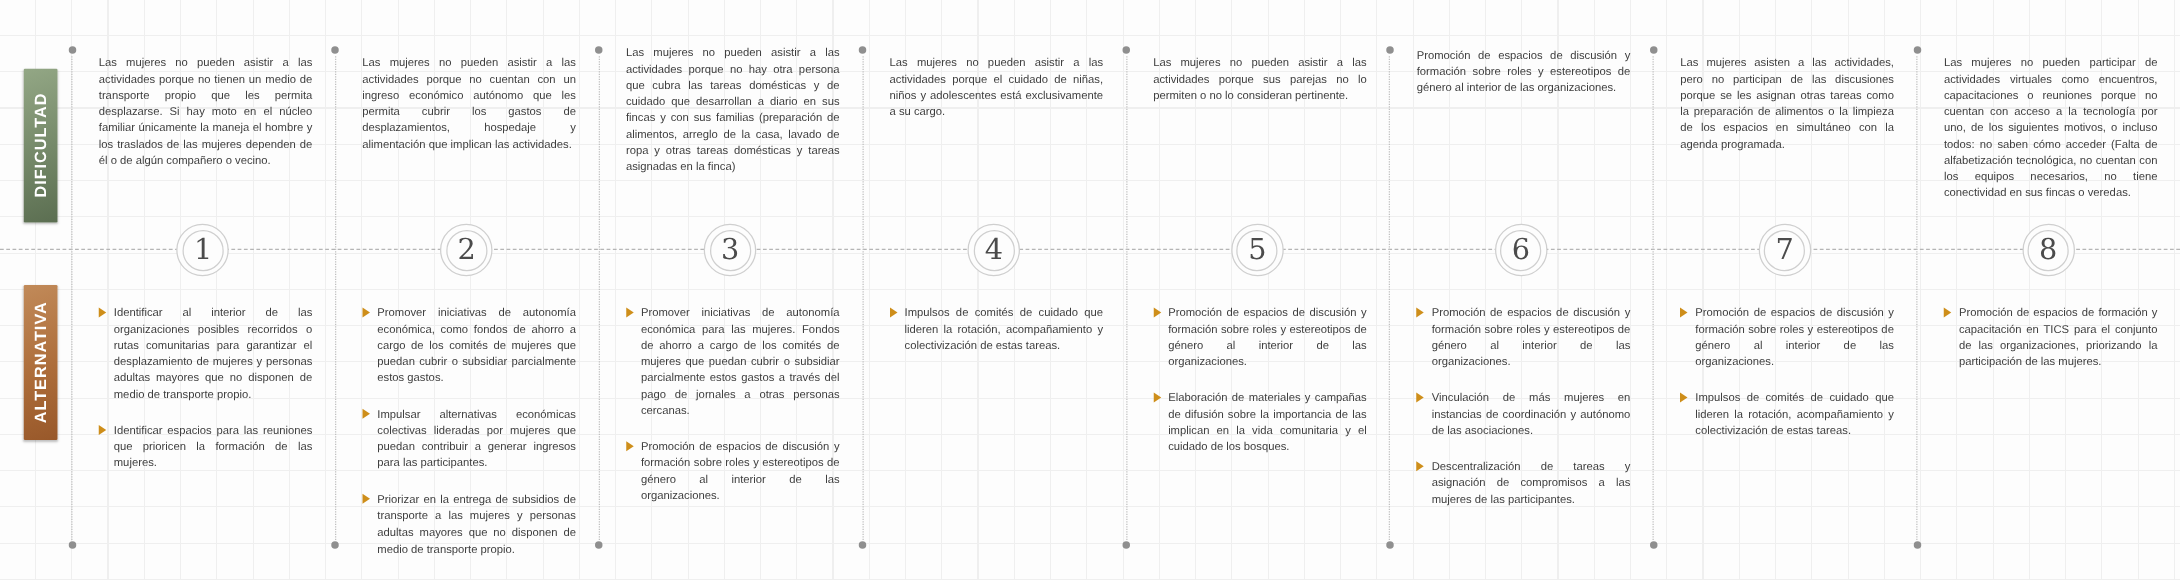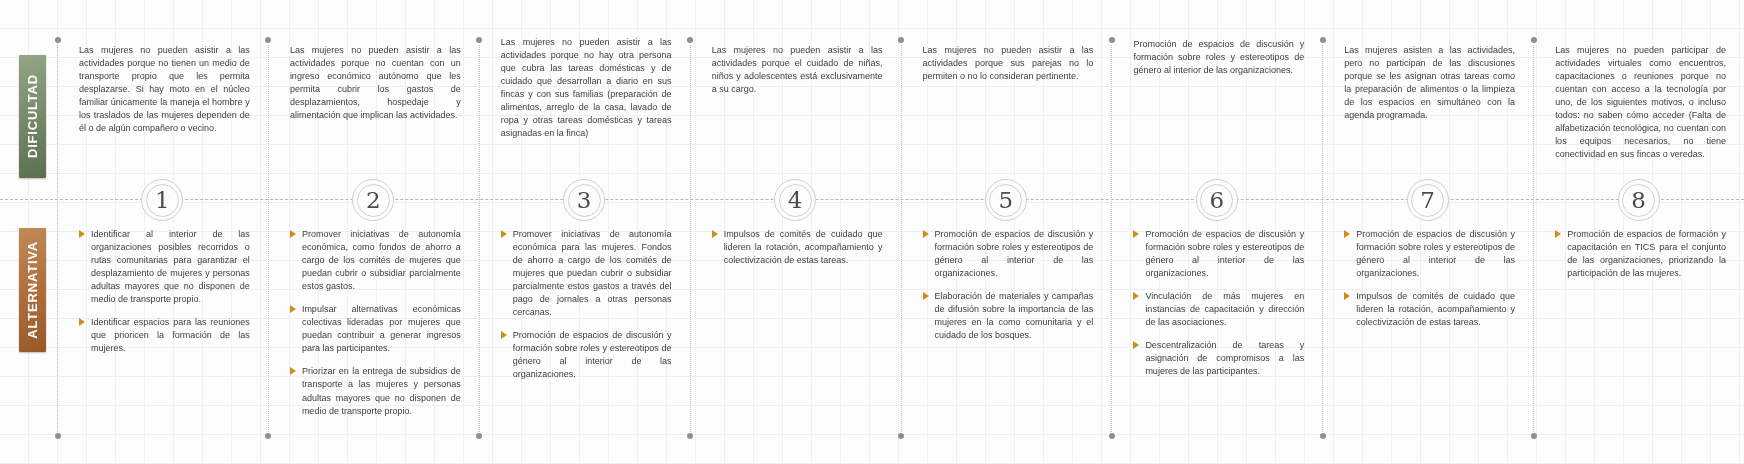--- a/index.html
+++ b/index.html
@@ -73,21 +73,21 @@
   .circle-inner{
     width:33px;height:33px;border:1.5px solid #cfcfcf;border-radius:50%;
     display:flex;align-items:center;justify-content:center;box-sizing:border-box;
   }
   .circle-num{
     font-family:"DejaVu Serif","Liberation Serif",serif;
     font-size:23px;color:#4b4b4b;line-height:1;
   }
   
   .alt-item{
-    display:flex;gap:6px;margin:0 0 10px 0;
+    display:flex;gap:6px;margin:16px 0 10px 0;
   }
   .tri{
     flex:0 0 auto;margin-top:2px;width:0;height:0;
     border-left:6px solid #ce8e1a;
     border-top:4px solid transparent;
     border-bottom:4px solid transparent;
   }
   .alt-text{
     color:#3d3d3d;font-size:9px;line-height:1.45;text-align:justify;min-width:0;
   }
@@ -226,21 +226,21 @@
           </div>
         </div>
       </div>
       <div class="bottom">
         <div class="alt-item">
           <span class="tri"></span>
           <span class="alt-text">Promoción de espacios de discusión y formación sobre roles y estereotipos de género al interior de las organizaciones.</span>
         </div>
         <div class="alt-item">
           <span class="tri"></span>
-          <span class="alt-text">Elaboración de materiales y campañas de difusión sobre la importancia de las mujeres en la como comunitaria y el cuidado de los bosques.</span>
+          <span class="alt-text">Elaboración de materiales y campañas de difusión sobre la importancia de las implican en la vida comunitaria y el cuidado de los bosques.</span>
         </div>
       </div>
     </div>
 
     <div class="col">
       <div class="vline"></div>
       <div class="dot-top"></div>
       <div class="dot-bottom"></div>
       <div class="top" style="padding-top:38px">
         <p class="para">Promoción de espacios de discusión y formación sobre roles y estereotipos de género al interior de las organizaciones.</p>
@@ -252,21 +252,21 @@
           </div>
         </div>
       </div>
       <div class="bottom">
         <div class="alt-item">
           <span class="tri"></span>
           <span class="alt-text">Promoción de espacios de discusión y formación sobre roles y estereotipos de género al interior de las organizaciones.</span>
         </div>
         <div class="alt-item">
           <span class="tri"></span>
-          <span class="alt-text">Vinculación de más mujeres en instancias de capacitación y dirección de las asociaciones.</span>
+          <span class="alt-text">Vinculación de más mujeres en instancias de coordinación y autónomo de las asociaciones.</span>
         </div>
         <div class="alt-item">
           <span class="tri"></span>
           <span class="alt-text">Descentralización de tareas y asignación de compromisos a las mujeres de las participantes.</span>
         </div>
       </div>
     </div>
 
     <div class="col">
       <div class="vline"></div>

